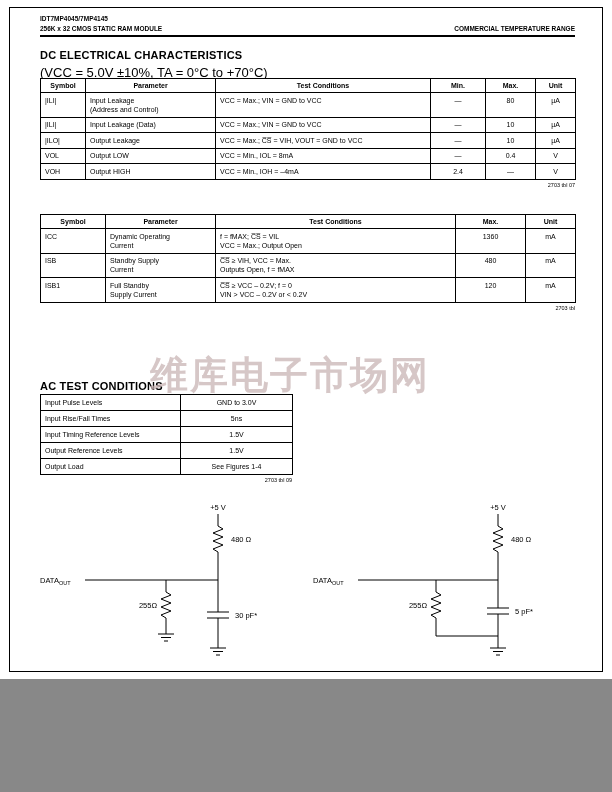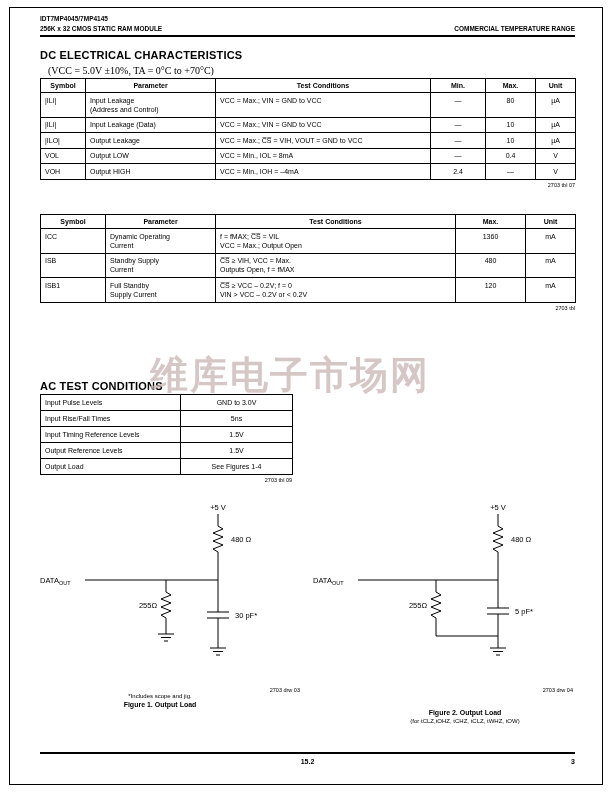--- a/index.html
+++ b/index.html
@@ -1,31 +1,31 @@
 <!DOCTYPE html>
 <html><head>
 <meta charset="utf-8">
 <style>
   * { margin:0; padding:0; box-sizing:border-box; }
   html,body { background:#888; }
   body { font-family:"Liberation Sans", sans-serif; }
-  .page { position:relative; width:612px; height:792px; background:#fff; margin:0 auto; overflow:hidden; color:#000; }
+  .page { position:relative; width:612px; height:679px; background:#fff; margin:0 auto; overflow:hidden; color:#000; }
   .page-border { position:absolute; left:9px; top:7px; right:9px; bottom:7px; border:1px solid #000; }
 
   .abs { position:absolute; }
 
   
   .hdr-line1 { left:40px; top:15px; font-size:6.5px; font-weight:bold; }
   .hdr-line2 { left:40px; top:25px; width:535px; display:flex; justify-content:space-between; font-size:6.5px; font-weight:bold; }
   .hdr-rule  { left:40px; top:35px; width:535px; height:2px; background:#000; }
 
   
   .sec-title { font-size:11px; font-weight:bold; letter-spacing:.2px; }
   .dc-title  { left:40px; top:49px; }
-  .dc-sub    { left:48px; top:65px; font-size:10px;font-family:Liberation Serif, serif; }
+  .dc-sub    { left:40px; top:65px; font-size:13px; }
   .ac-title  { left:40px; top:380px;text-align:right; }
 
   
   table { border-collapse:collapse; table-layout:fixed; background:#fff; }
   .dtable { width:535px; border:1.5px solid #000; }
   .dtable th { border:1px solid #000; font-size:7px; font-weight:bold; text-align:center; padding:3px 4px; }
   .dtable td { border:1px solid #000; font-size:7px; padding:2.5px 4px 3px 4px; vertical-align:top; white-space:pre-line; line-height:1.3; }
   td.num { text-align:center; }
   .tbl-caption { font-size:5.5px; text-align:right; margin-top:2px; }
 

